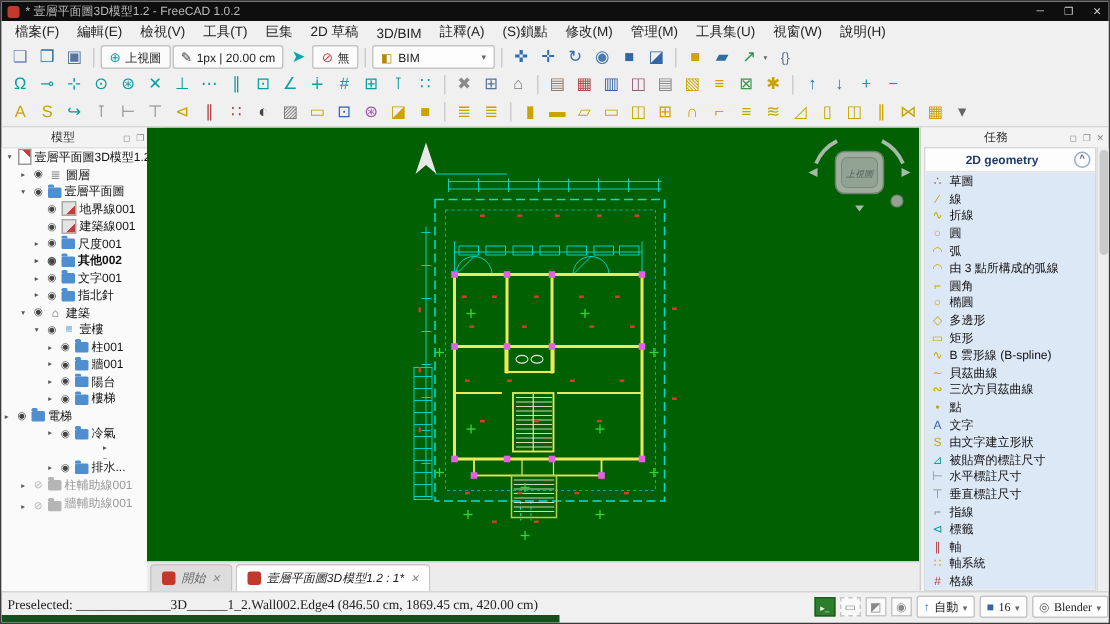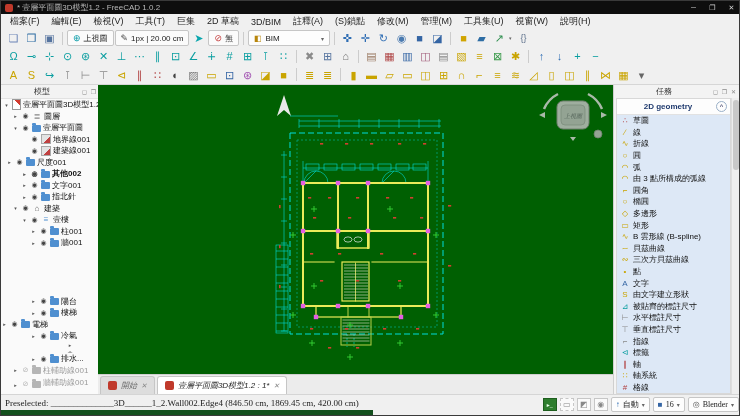--- a/index.html
+++ b/index.html
@@ -265,21 +265,21 @@
           <span class="eye">◉</span>
           <div class="ic-sk"></div>
           <span class="lbl">地界線001</span>
         </div>
         <div class="trow" style="padding-left: 20px;">
           <span class="arr"></span>
           <span class="eye">◉</span>
           <div class="ic-sk"></div>
           <span class="lbl">建築線001</span>
         </div>
-        <div class="trow" style="padding-left: 5px;">
+        <div class="trow" style="padding-left: 20px;">
           <span class="arr">▸</span>
           <span class="eye">◉</span>
           <div class="fold"></div>
           <span class="lbl">尺度001</span>
         </div>
         <div class="trow" style="padding-left: 20px; font-weight: bold;">
           <span class="arr">▸</span>
           <span class="eye">◉</span>
           <div class="fold"></div>
           <span class="lbl">其他002</span>
@@ -313,21 +313,21 @@
           <span class="eye">◉</span>
           <div class="fold"></div>
           <span class="lbl">柱001</span>
         </div>
         <div class="trow" style="padding-left: 29px;">
           <span class="arr">▸</span>
           <span class="eye">◉</span>
           <div class="fold"></div>
           <span class="lbl">牆001</span>
         </div>
-        <div class="trow" style="padding-left: 29px; margin-top: 47px;">
+        <div class="trow" style="padding-left: 29px;">
           <span class="arr">▸</span>
           <span class="eye">◉</span>
           <div class="fold"></div>
           <span class="lbl">陽台</span>
         </div>
         <div class="trow" style="padding-left: 29px;">
           <span class="arr">▸</span>
           <span class="eye">◉</span>
           <div class="fold"></div>
           <span class="lbl">樓梯</span>

